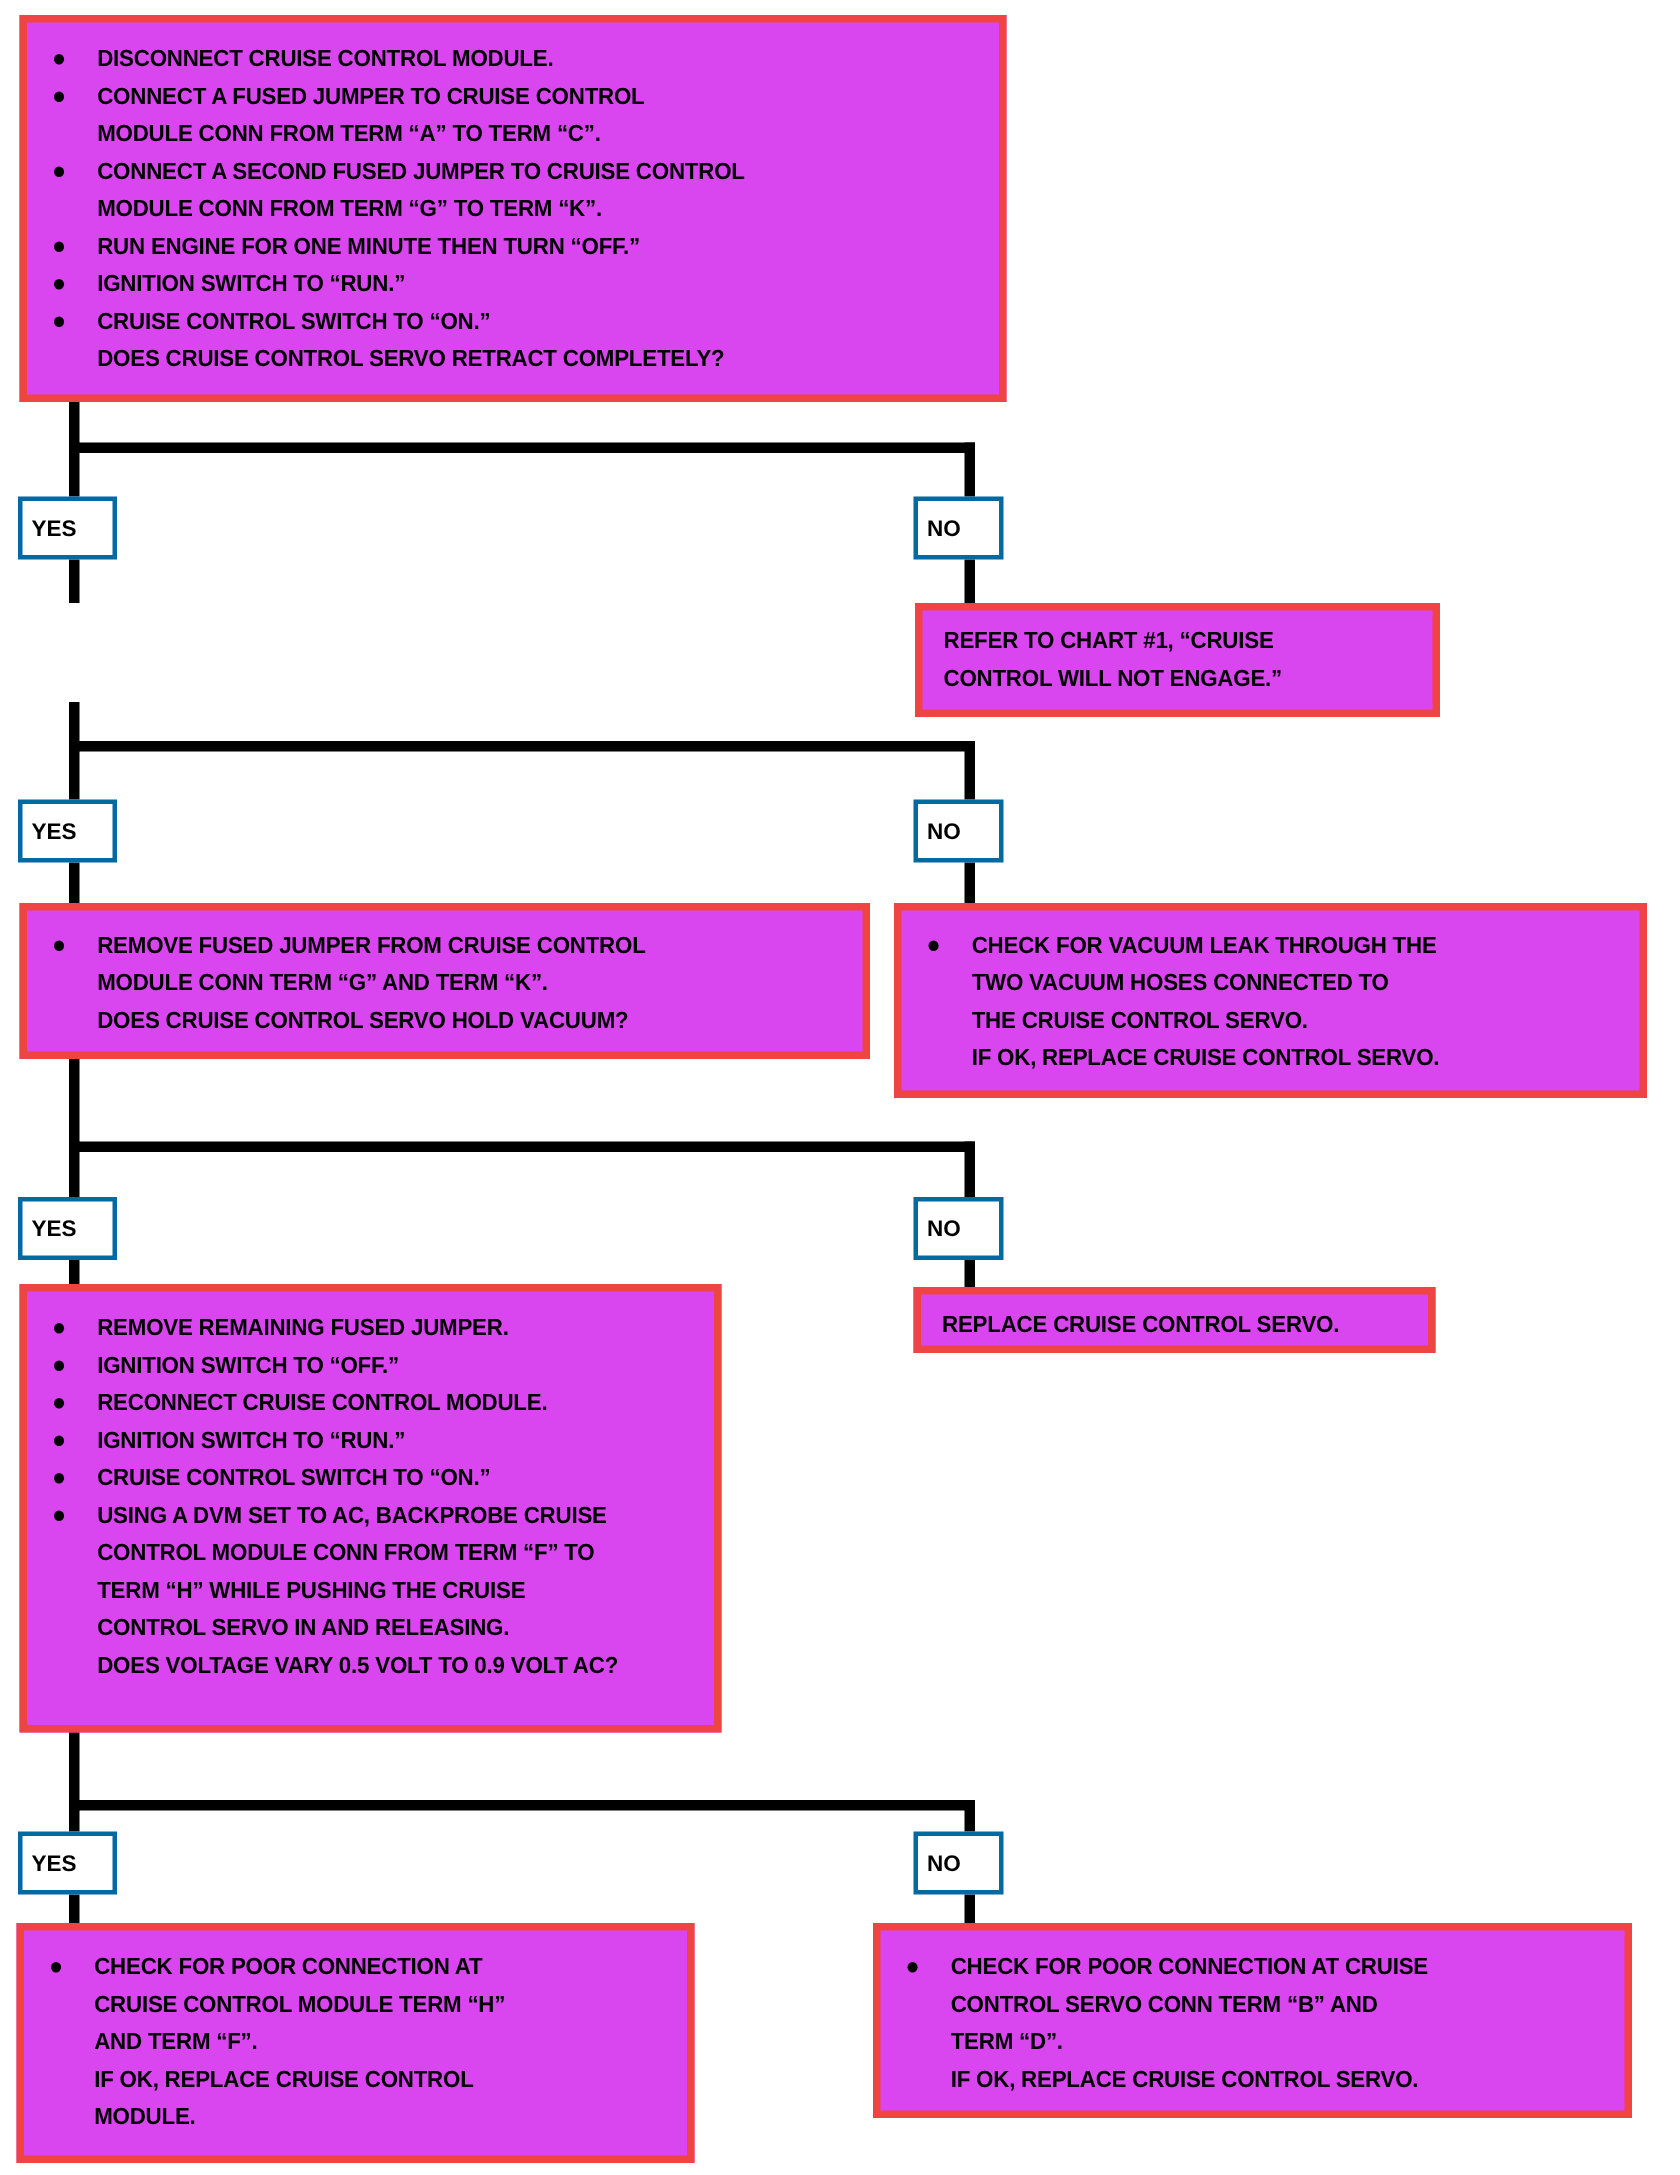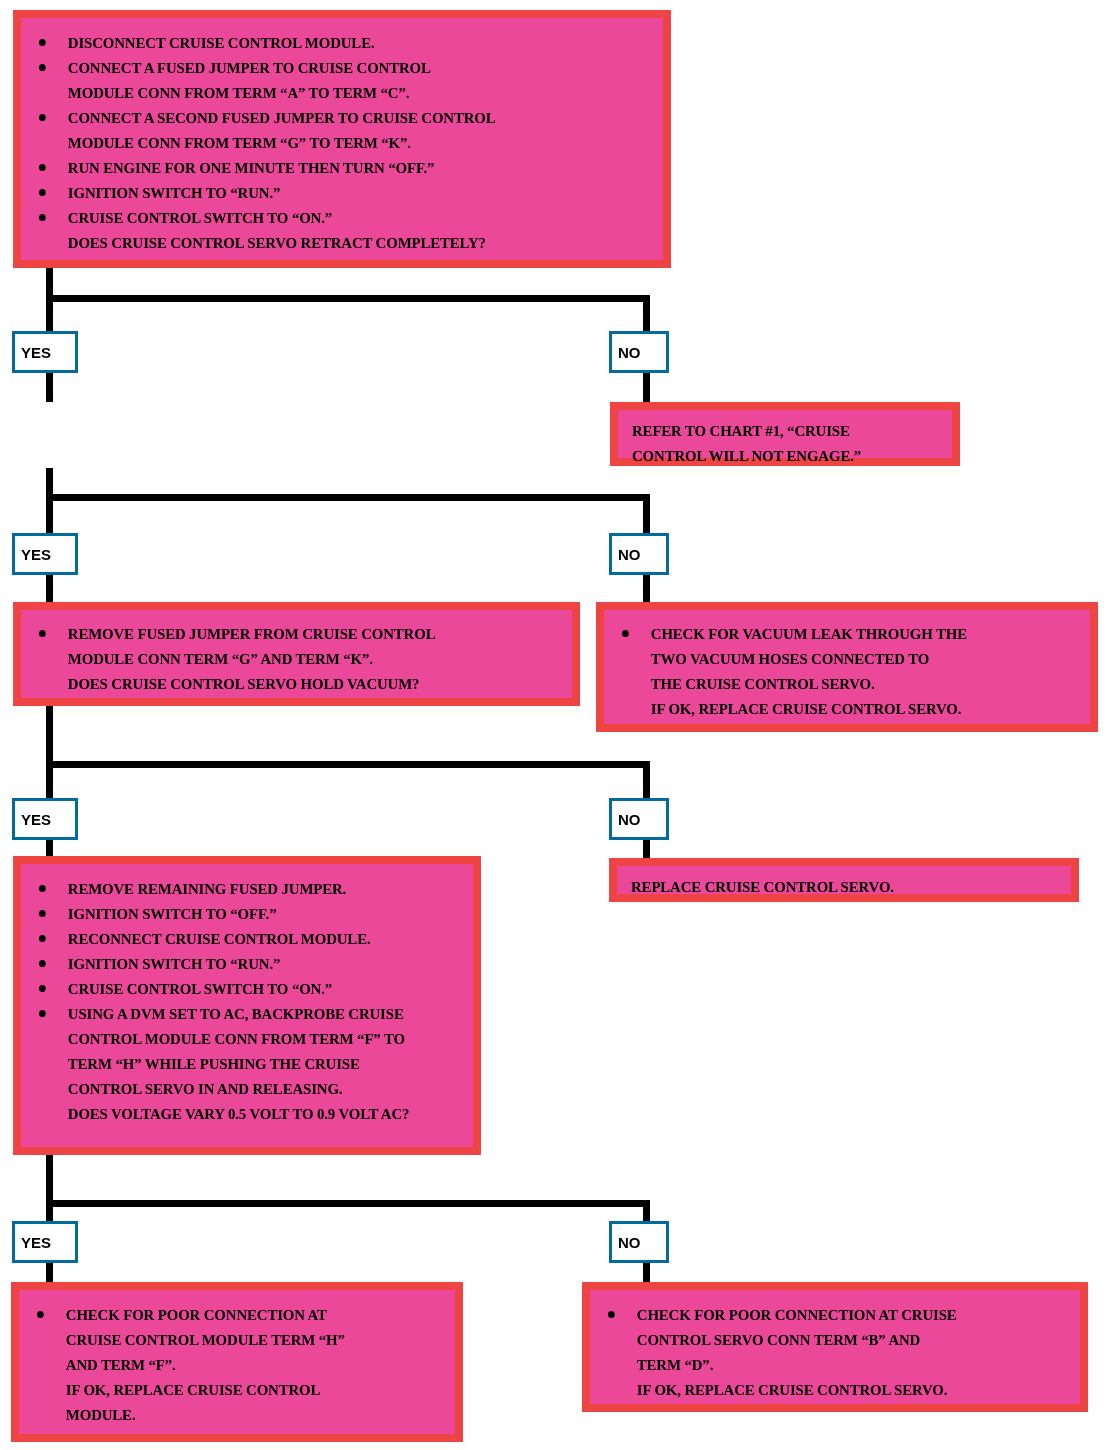--- a/index.html
+++ b/index.html
@@ -12,24 +12,23 @@
     position:relative;
     width:1120px;
     height:1450px;
     background:#ffffff;
     overflow:hidden;
   }
   
   .box{
     position:absolute;
     box-sizing:border-box;
-    border:8px solid #ef4444;
-    background:#ec4899;
+    border:5px solid #ef4444;
+    background:#d946ef;
     z-index:3;
-    font-family:Liberation Serif, serif;
   }
   .box .lines{
     display:block;
     padding:0;
     margin:0;
   }
   .line{
     display:block;
     white-space:nowrap;
     font-weight:bold;
@@ -149,21 +148,21 @@
   </div>
 
   <div class="yn" style="left:12px; top:331px; width:66px; height:42px;">
     <span>YES</span>
   </div>
   <div class="yn" style="left:609px; top:331px; width:60px; height:42px;">
     <span>NO</span>
   </div>
 
 
-  <div class="box" style="left:610px; top:402px; width:350px; height:64px; padding:8px 8px 0 14px;">
+  <div class="box" style="left:610px; top:402px; width:350px; height:76px; padding:8px 8px 0 14px;">
     <div class="lines">
         <div class="line">
           <span class="plain">REFER TO CHART #1, “CRUISE</span>
         </div>
         <div class="line">
           <span class="plain">CONTROL WILL NOT ENGAGE.”</span>
         </div>
       </div>
   </div>
 
@@ -248,21 +247,21 @@
         </div>
         <div class="line">
           <span class="cont">CONTROL SERVO IN AND RELEASING.</span>
         </div>
         <div class="line">
           <span class="cont">DOES VOLTAGE VARY 0.5 VOLT TO 0.9 VOLT AC?</span>
         </div>
       </div>
   </div>
 
-  <div class="box" style="left:609px; top:858px; width:470px; height:44px; padding:8px 8px 0 14px;">
+  <div class="box" style="left:609px; top:858px; width:348px; height:44px; padding:8px 8px 0 14px;">
     <div class="lines">
         <div class="line">
           <span class="plain">REPLACE CRUISE CONTROL SERVO.</span>
         </div>
       </div>
   </div>
 
   <div class="yn" style="left:12px; top:1221px; width:66px; height:42px;">
     <span>YES</span>
   </div>

